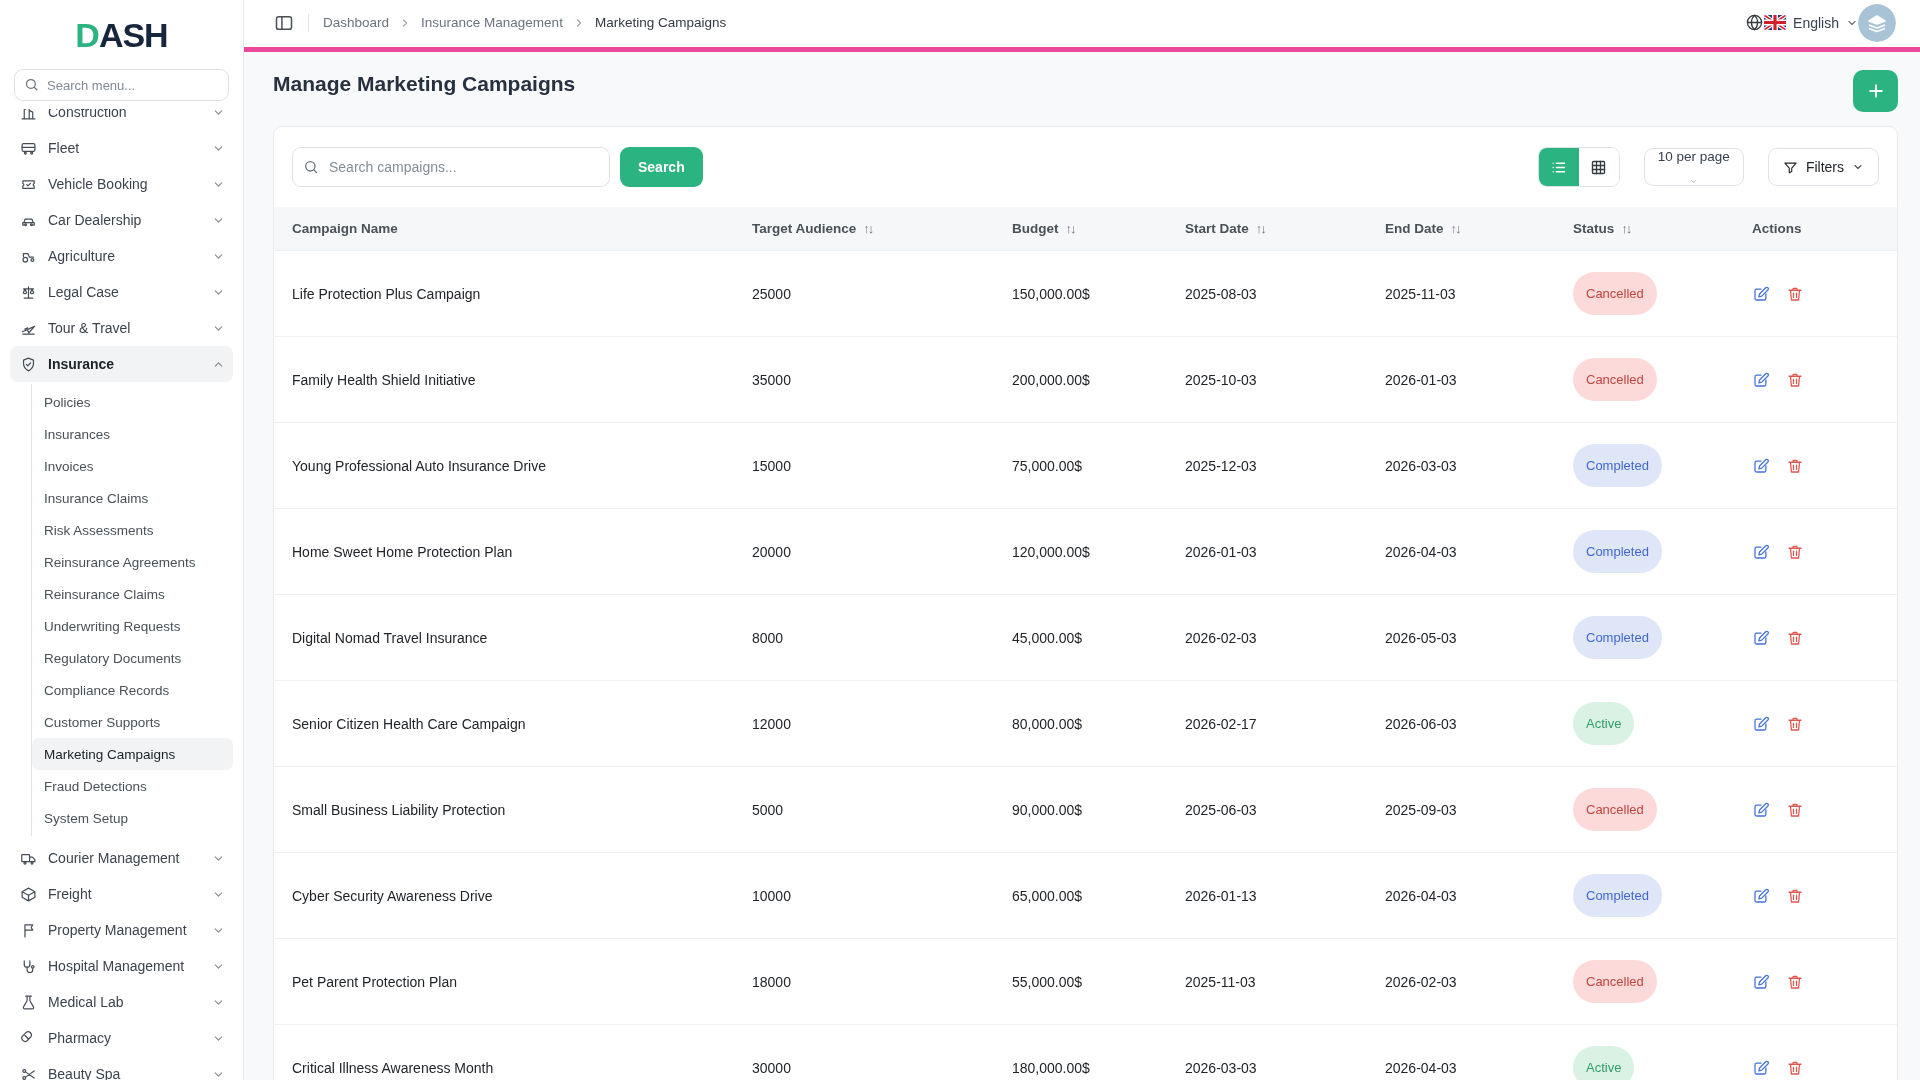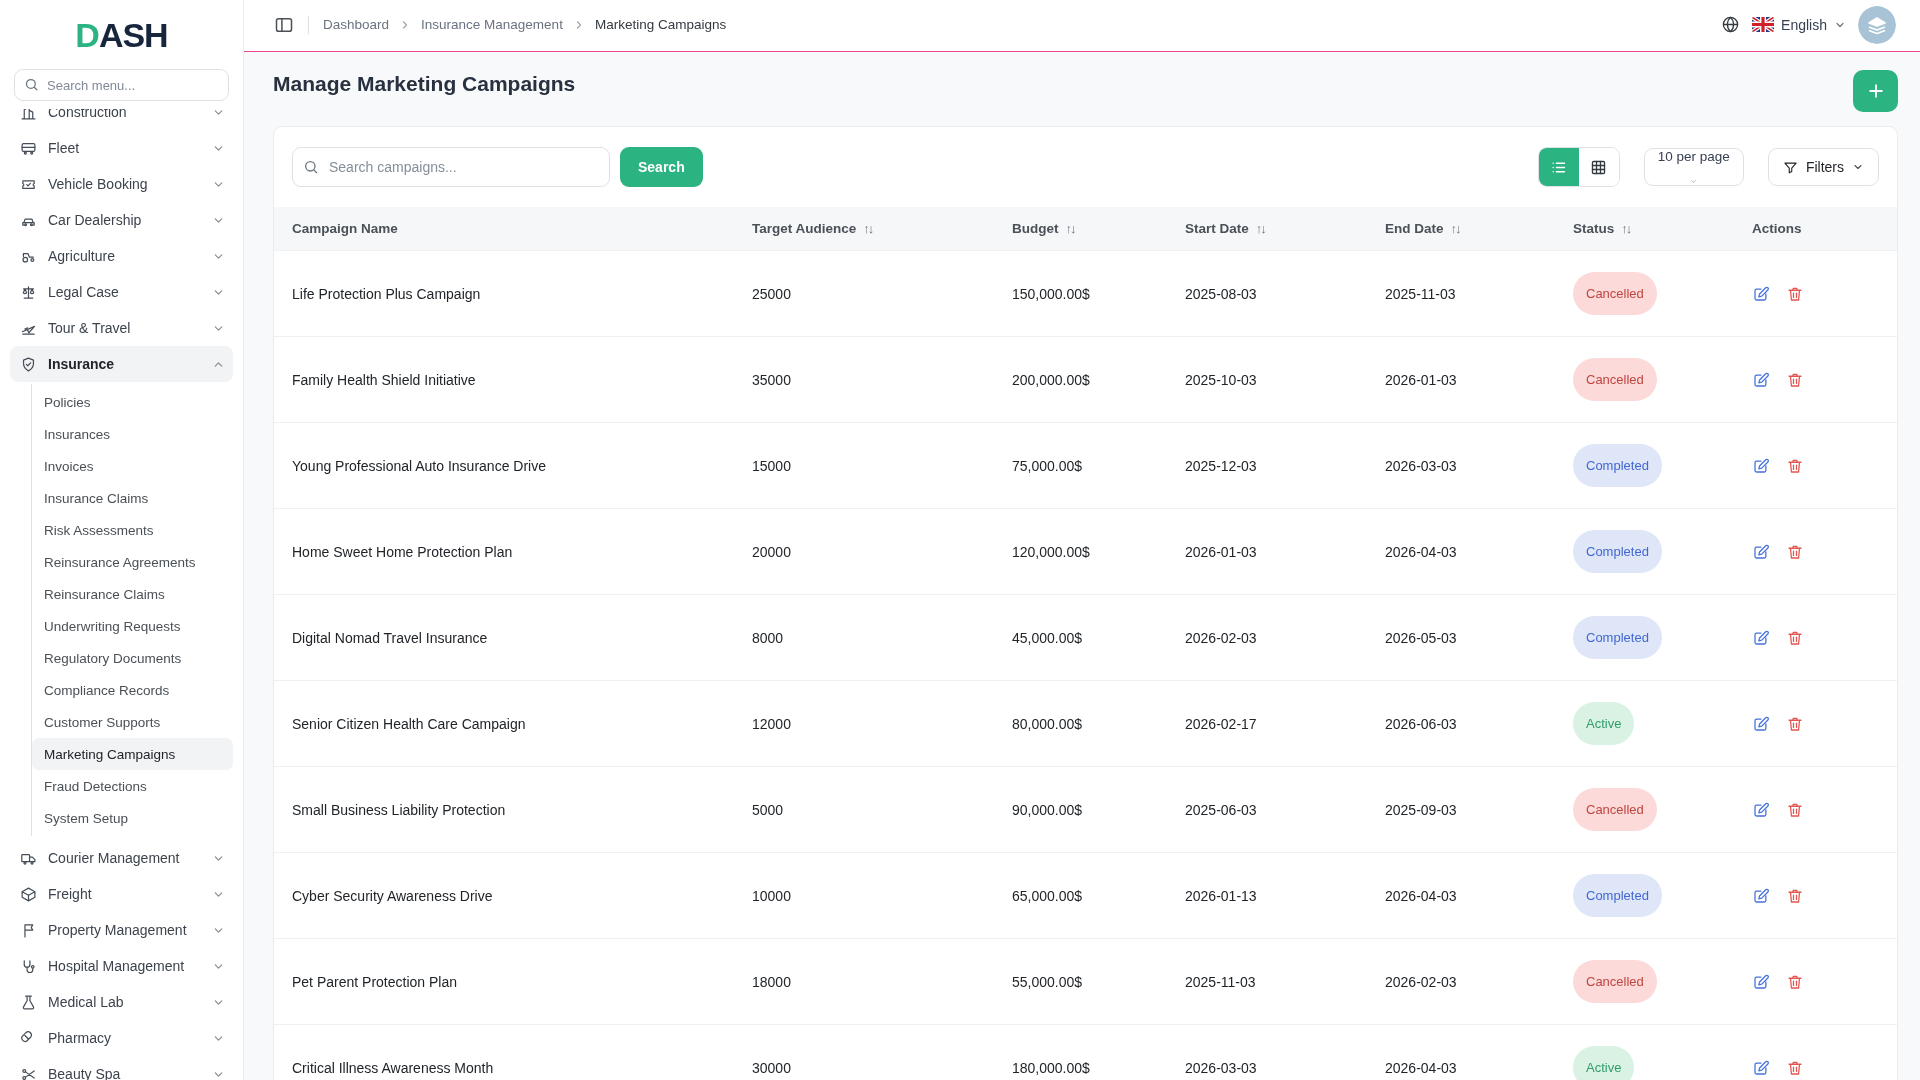--- a/index.html
+++ b/index.html
@@ -21,27 +21,27 @@
   .m-item { display:flex; align-items:center; gap:11px; height:36px; padding:0 8px 0 10px; border-radius:8px; font-size:14px; color:#3c434d; cursor:pointer; }
   .m-item .ic { color:#454d57; }
   .m-item .chev { margin-left:auto; width:13px; height:13px; color:#868e96; }
   .m-item.active { background:#f1f3f5; font-weight:700; color:#212529;align-items:center; }
   .submenu { list-style:none; margin:2px 0 4px 21px; border-left:1px solid #dee2e6; padding:2px 0; }
   .s-item { display:flex; align-items:center; height:32px; margin:0 0 0 0; padding:0 10px 0 12px; font-size:13.5px; color:#495057; border-radius:7px; cursor:pointer; }
   .s-item.active { background:#f1f3f5; color:#212529; }
 
   
   .main { flex:1; display:flex; flex-direction:column; height:100%; }
-  .topbar { height:52px; background:#fff; border-bottom:1px solid #ec4899; display:flex; align-items:center; padding:0 24px 2px 30px; flex:none; }
+  .topbar { height:52px; background:#fff; border-bottom:5px solid #ec4899; display:flex; align-items:center; padding:0 24px 2px 30px; flex:none; }
   .tb-toggle { width:20px; height:20px; color:#495057; cursor:pointer; }
   .tb-sep { width:1px; height:18px; background:#dee2e6; margin:0 14px; }
   .crumbs { display:flex; align-items:center; gap:10px; font-size:13.5px; color:#6b7280; }
   .crumbs .chev { width:12px; height:12px; color:#9aa2ad; }
   .crumbs .cur { color:#343a40; font-weight:500; }
-  .tb-right { margin-left:auto; display:flex; align-items:center; gap:12px; }
+  .tb-right { margin-left:auto; display:flex; align-items:center; }
   .globe { width:19px; height:19px; color:#343a40; cursor:pointer; }
   .lang { display:flex; align-items:center; gap:7px; cursor:pointer; }
   .lang span { font-size:14px; color:#374151; }
   .lang .chev { width:12px; height:12px; color:#6c757d; }
   .avatar { width:38px; height:38px; border-radius:50%; overflow:hidden; cursor:pointer; flex:none; }
 
   .content { flex:1; padding:18px 22px 0 29px; position:relative; }
   .page-head { display:flex; align-items:flex-start; justify-content:space-between; margin-bottom:14px; }
   .page-title { font-size:21px; font-weight:700; color:#27313f; padding-top:2px; }
   .add-btn { width:45px; height:42px; border:none; border-radius:10px; background:#2bb381; color:#fff; cursor:pointer; display:flex; align-items:center; justify-content:center; }

